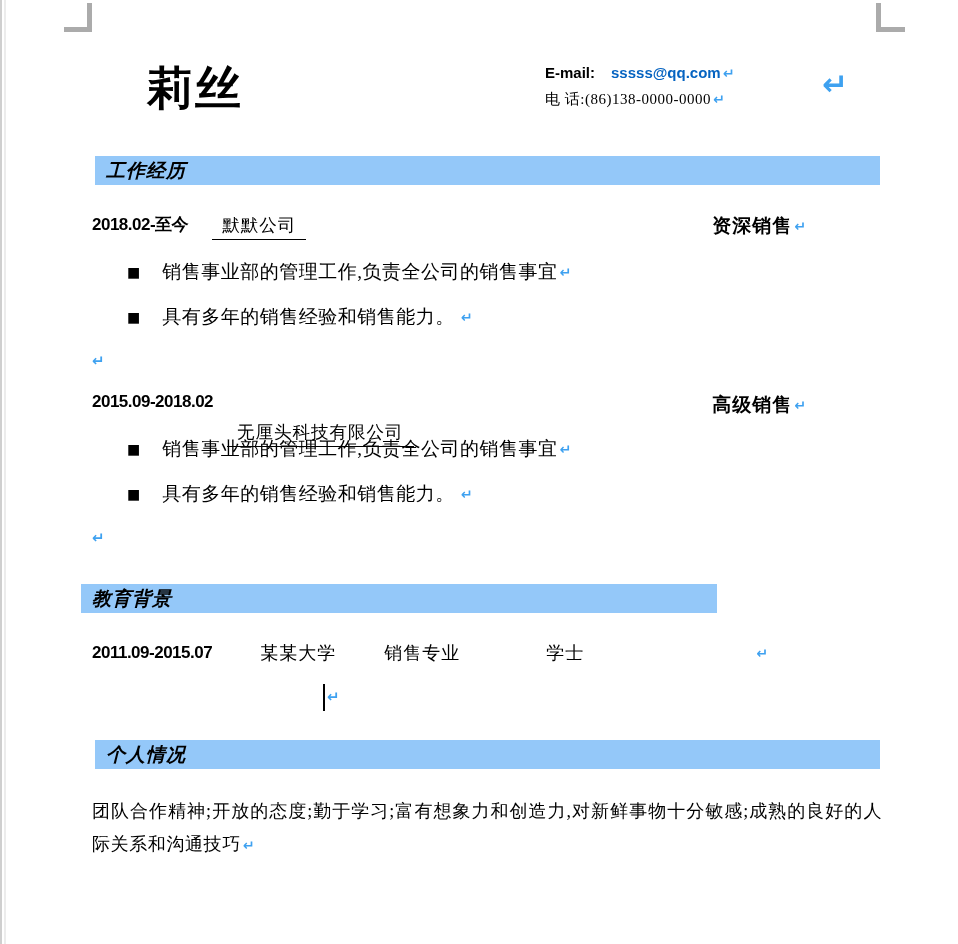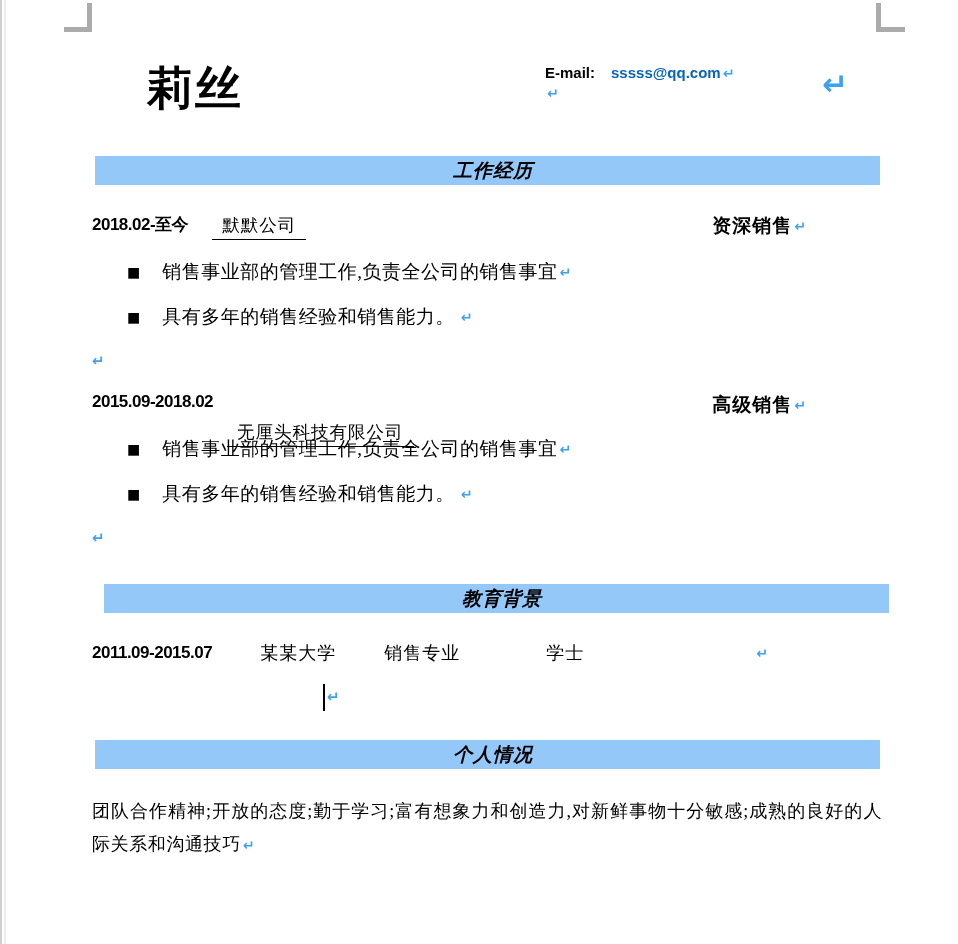--- a/index.html
+++ b/index.html
@@ -50,21 +50,21 @@
     font-weight:bold;font-size:14px;line-height:1;margin-left:2px;
   }
   .pilcrow-big{
     position:absolute;left:820px;top:66px;
     color:var(--mark-blue);font-family:"DejaVu Sans",sans-serif;
     font-weight:bold;font-size:31px;
   }
   .abs{position:absolute;left:0;}
   .section-bar{
     width:788px;height:29px;background:var(--bar-blue);
-    display:flex;align-items:center;padding-left:11px;justify-content:center;
+    display:flex;align-items:center;padding-left:11px;
   }
   .section-title{
     font-family:"Liberation Sans","DejaVu Sans",sans-serif;
     font-weight:800;font-style:italic;font-size:19px;letter-spacing:1px;color:#000;
   }
   .entry-head{
     width:788px;display:flex;align-items:flex-start;white-space:nowrap;
   }
   .period{
     font-family:"Liberation Sans","DejaVu Sans",sans-serif;
@@ -116,20 +116,21 @@
 
   <h1 class="name">莉丝</h1>
 
   <div class="contact">
     <div class="contact-row">
       <span class="email-label">E-mail:</span>
       <a class="email-link">sssss@qq.com</a>
       <span class="pilcrow">↵</span>
     </div>
     <div class="contact-row">
+      <span class="phone-text">电 话:(86)138-0000-0000</span>
       <span class="pilcrow">↵</span>
     </div>
   </div>
 
   <span class="pilcrow-big">↵</span>
 
   <div class="abs section-bar" style="top:156px;left:93px;width:785px;">
     <span class="section-title">工作经历</span>
   </div>
 
@@ -170,21 +171,21 @@
   </div>
   <div class="abs bullet-row" style="top:481px;left:90px;">
     <span class="bullet-square">■</span>
     <span class="bullet-text">具有多年的销售经验和销售能力。</span>
     <span class="pilcrow" style="margin-left:6px;">↵</span>
   </div>
   <div class="abs" style="top:529px;left:90px;">
     <span class="pilcrow" style="margin-left:0;font-size:15px;">↵</span>
   </div>
 
-  <div class="abs section-bar" style="top:584px;left:102px;width:785px;">
+  <div class="abs section-bar" style="top:584px;left:79px;width:636px;">
     <span class="section-title">教育背景</span>
   </div>
   <div class="abs edu-row" style="top:641px;left:90px;">
     <span class="period">2011.09-2015.07</span>
     <span class="edu-school">某某大学</span>
     <span class="edu-major">销售专业</span>
     <span class="edu-degree">学士</span>
     <span class="pilcrow edu-pilcrow">↵</span>
   </div>
   <div class="abs caret-line" style="top:684px;left:321px;">

